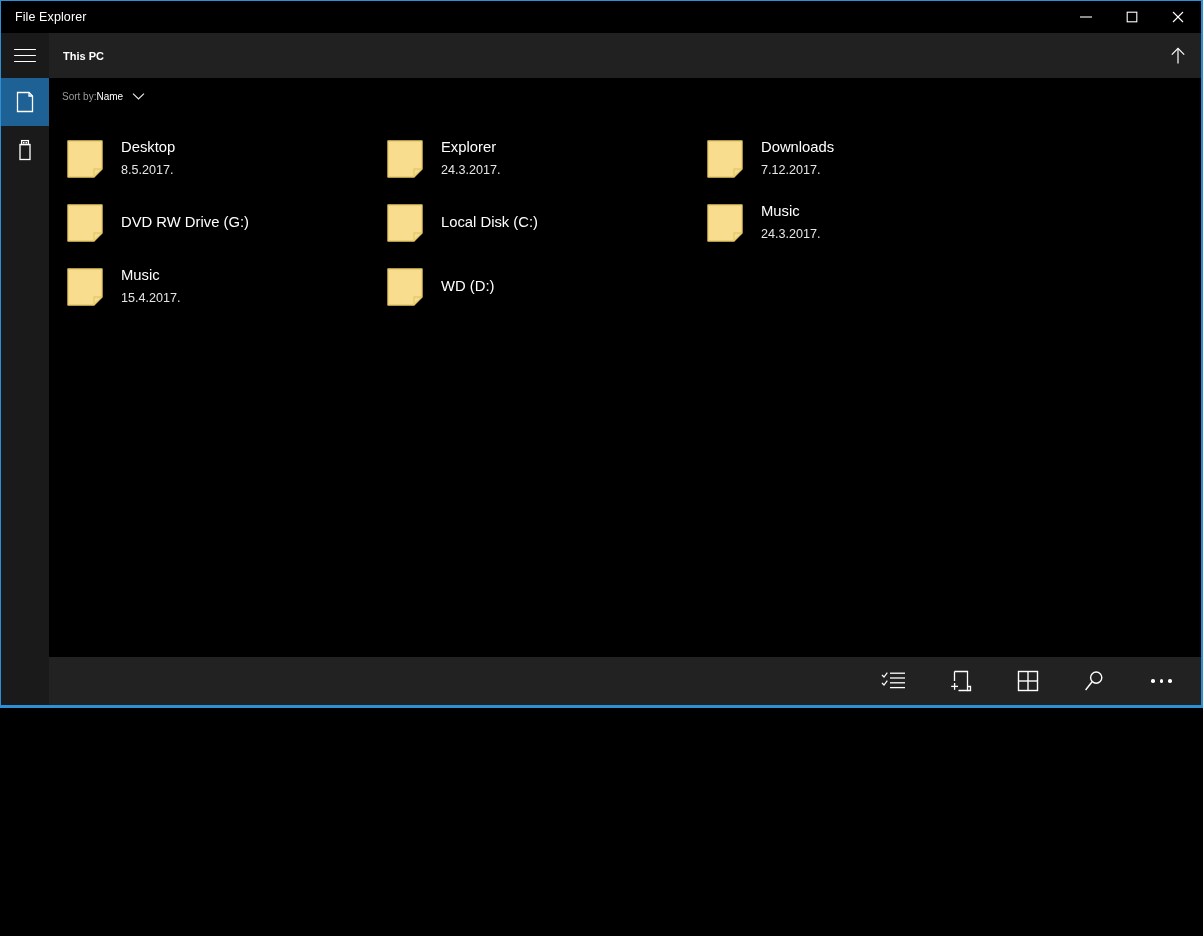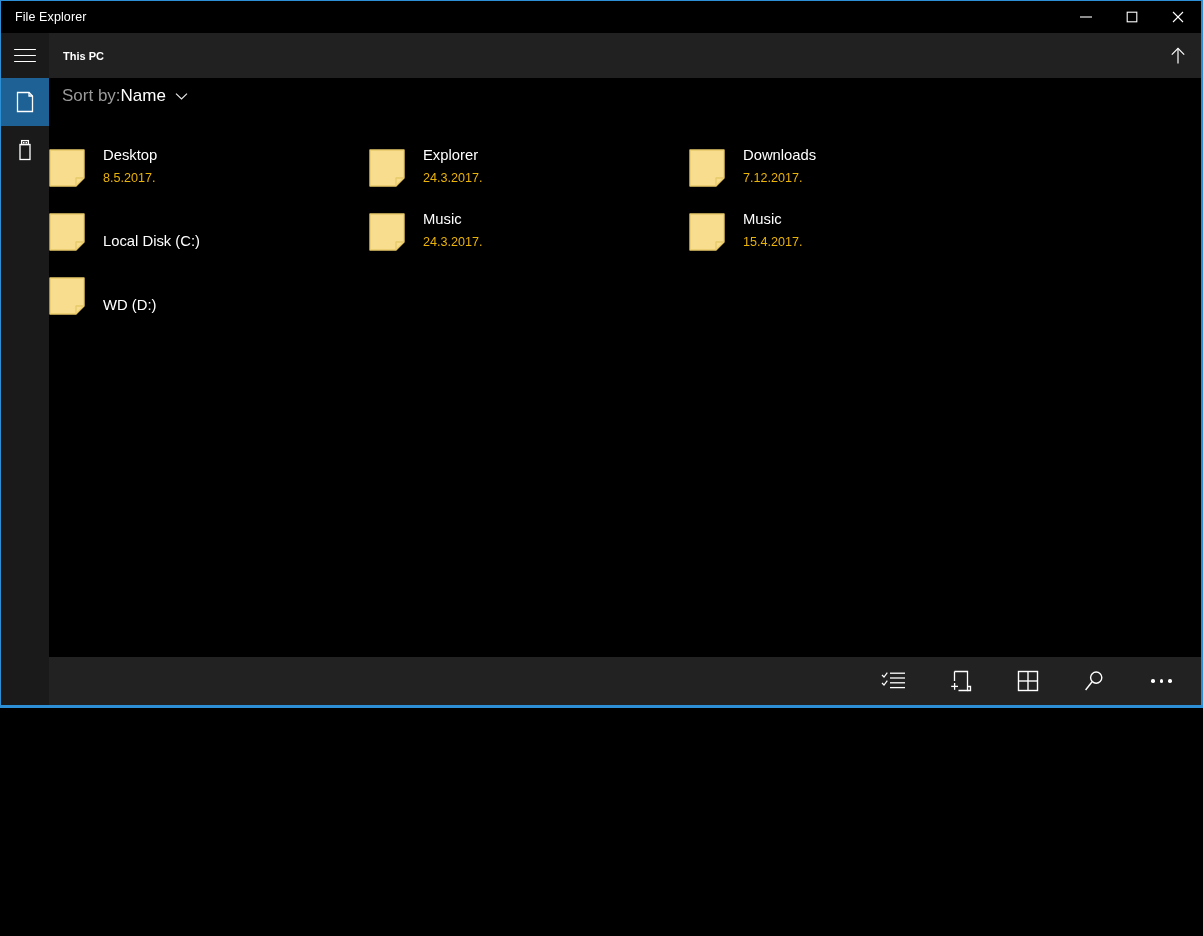--- a/index.html
+++ b/index.html
@@ -114,38 +114,38 @@
     background: #000000;
     position: relative;
     overflow: hidden;
   }
 
   .sortbar {
     height: 36px;
     display: flex;
     align-items: center;
     padding-left: 13px;
-    font-size: 17px;
+    font-size: 10px;
   }
   .sort-label { color: #9a9a9a; }
   .sort-value { color: #ffffff; }
   .sort-chevron { margin-left: 9px; display: inline-flex; align-items: center; }
 
   
   .grid {
     display: grid;
     grid-template-columns: repeat(3, 320px);
     padding: 9px 0 0 0;
     row-gap: 0px;
   }
   .tile {
     display: flex;
-    align-items: flex-end;
+    align-items: center;
     height: 64px;
-    padding-left: 0;
+    padding-left: 18px;
     padding-top: 6px;
   }
 
   .folder-ico {
     width: 36px;
     height: 38px;
     flex: 0 0 36px;
     margin-top: 1px;
     position: relative;
   }
@@ -157,21 +157,21 @@
     padding-top: 1px;
   }
   .tile-name {
     font-size: 14.8px;
     color: #ffffff;
     line-height: 19px;
     white-space: nowrap;
   }
   .tile-date {
     font-size: 12.6px;
-    color: #eab308;
+    color: #e5e5e5;
     line-height: 17px;
     margin-top: 5px;
   }
 
   
   .cmdbar {
     flex: 0 0 48px;
     height: 48px;
     display: flex;
     background: #222222;
@@ -308,20 +308,29 @@
               <div class="tile-name">Downloads</div>
               <div class="tile-date">7.12.2017.</div>
             </div>
           </div>
           <div class="tile">
             <div class="folder-ico"><svg width="36" height="38" viewBox="0 0 36 38" aria-hidden="true">
                 <path d="M1,1 H35 V29 L27,37 H1 Z" fill="#f8dd8f" stroke="#e8c96a" stroke-width="1.4" stroke-linejoin="round"></path>
                 <path d="M35,29 H27 V37" fill="none" stroke="#e8c96a" stroke-width="1.4" stroke-linejoin="round"></path>
               </svg></div>
             <div class="tile-text">
+              <div class="tile-name">DVD RW Drive (G:)</div>
+            </div>
+          </div>
+          <div class="tile">
+            <div class="folder-ico"><svg width="36" height="38" viewBox="0 0 36 38" aria-hidden="true">
+                <path d="M1,1 H35 V29 L27,37 H1 Z" fill="#f8dd8f" stroke="#e8c96a" stroke-width="1.4" stroke-linejoin="round"></path>
+                <path d="M35,29 H27 V37" fill="none" stroke="#e8c96a" stroke-width="1.4" stroke-linejoin="round"></path>
+              </svg></div>
+            <div class="tile-text">
               <div class="tile-name">Local Disk (C:)</div>
             </div>
           </div>
           <div class="tile">
             <div class="folder-ico"><svg width="36" height="38" viewBox="0 0 36 38" aria-hidden="true">
                 <path d="M1,1 H35 V29 L27,37 H1 Z" fill="#f8dd8f" stroke="#e8c96a" stroke-width="1.4" stroke-linejoin="round"></path>
                 <path d="M35,29 H27 V37" fill="none" stroke="#e8c96a" stroke-width="1.4" stroke-linejoin="round"></path>
               </svg></div>
             <div class="tile-text">
               <div class="tile-name">Music</div>

